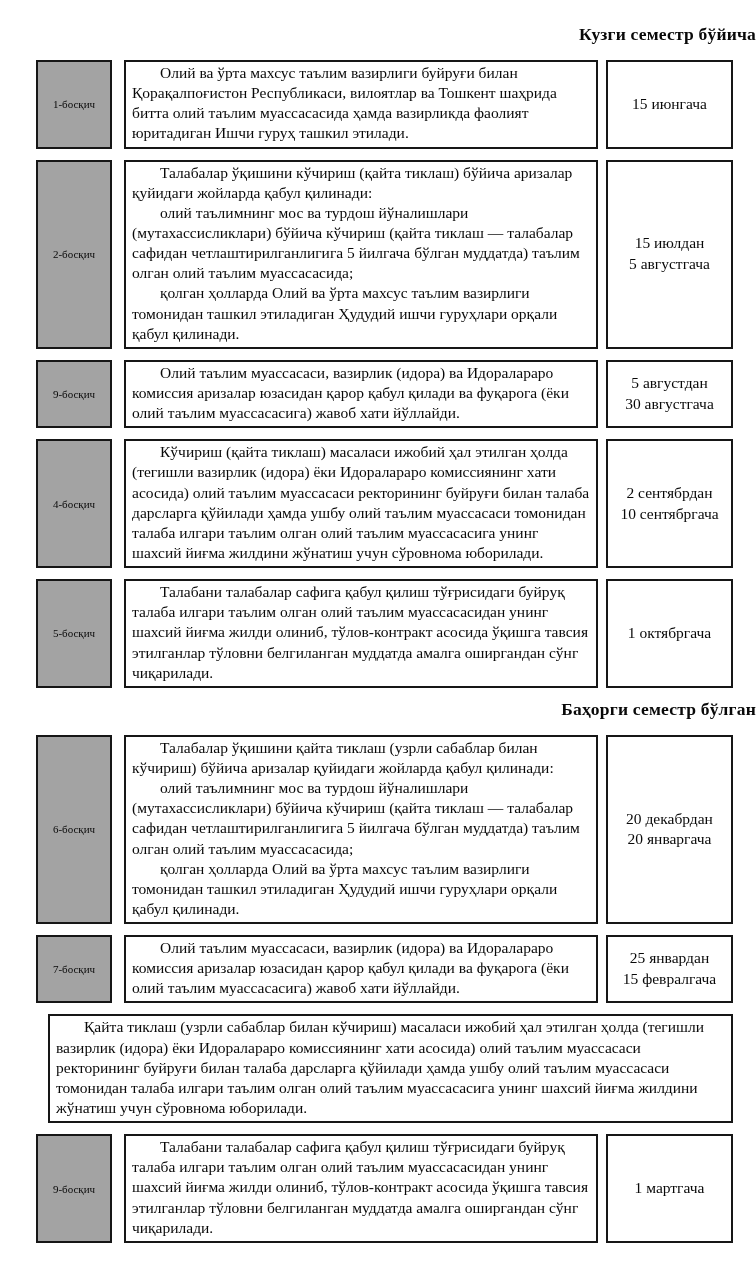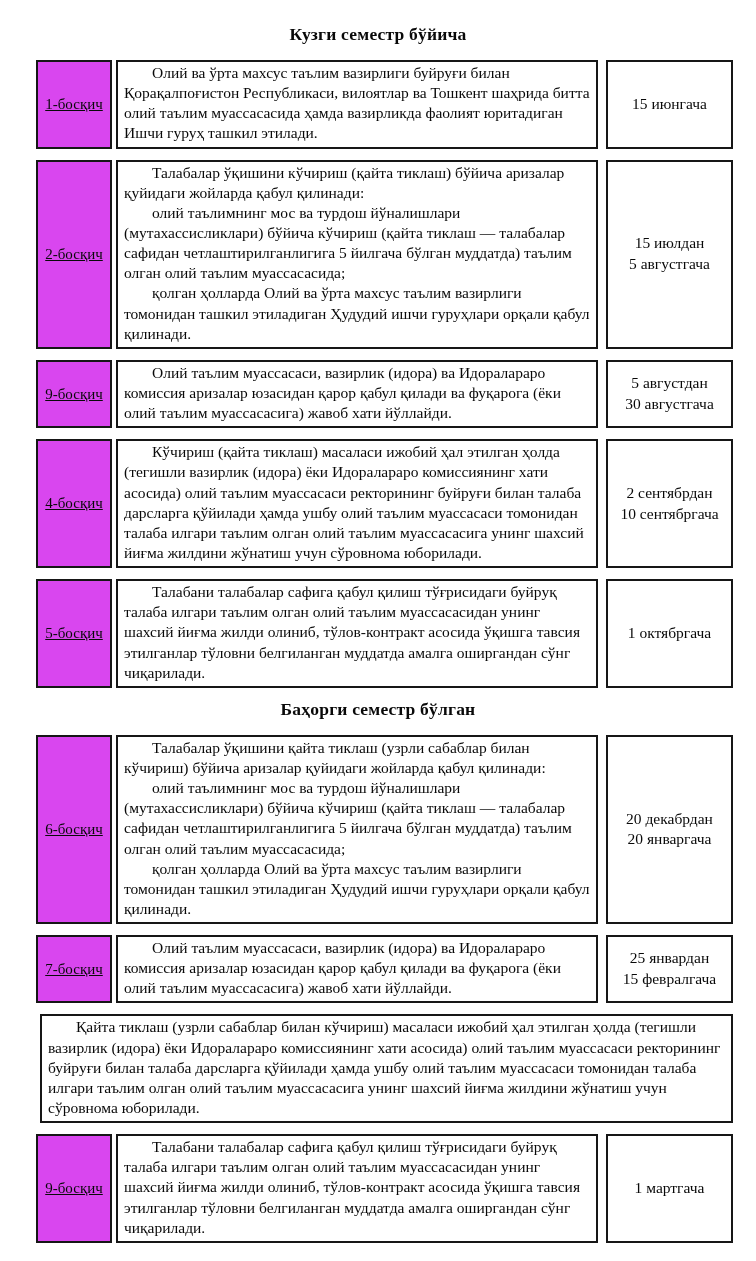--- a/index.html
+++ b/index.html
@@ -12,21 +12,21 @@
     min-height: 1261px;
     box-sizing: border-box;
     padding-top: 24px;
     font-family: "Liberation Serif", "DejaVu Serif", serif;
     color: #090909;
     background: #ffffff;
   }
   .section-title {
     font-size: 17.5px;
     font-weight: bold;
-    text-align: center;
+    text-align: right;
     margin: 0 0 15px 0;
     letter-spacing: 0.2px;
   }
   .section-title.spring {
     margin-top: 2px;
   }
   .rows {
     display: block;
   }
   .row {
@@ -34,29 +34,28 @@
     align-items: stretch;
     margin: 0 23px 11px 36px;
   }
   .stage-box {
     width: 76px;
     flex: 0 0 76px;
     border: 2px solid #161616;
     display: flex;
     align-items: center;
     justify-content: center;
-    font-size: 15px;
+    font-size: 11px;
     box-sizing: border-box;
-    background: #d946ef;
-    text-decoration: underline;
+    background: #a3a3a3;
   }
   .text-box {
     flex: 1 1 auto;
     border: 2px solid #161616;
-    margin-left: 4px;
+    margin-left: 12px;
     padding: 1px 6px 3px 6px;
     font-size: 15.5px;
     line-height: 1.3;
     box-sizing: border-box;
     background: #ffffff;
   }
   .text-box p {
     margin: 0;
     text-indent: 28px;
   }

